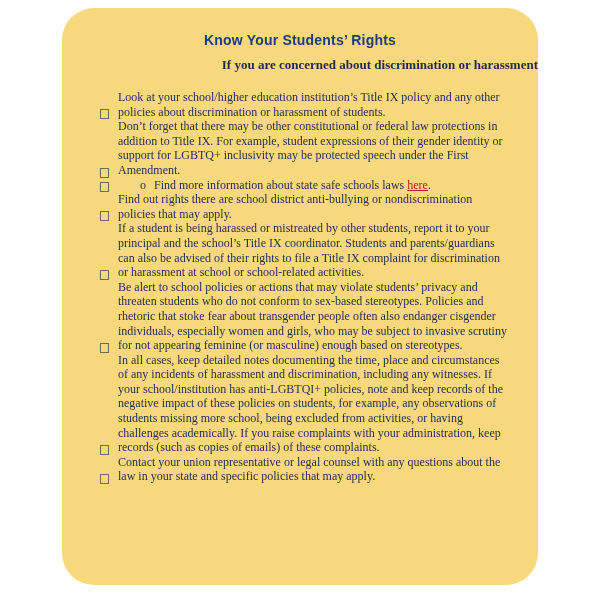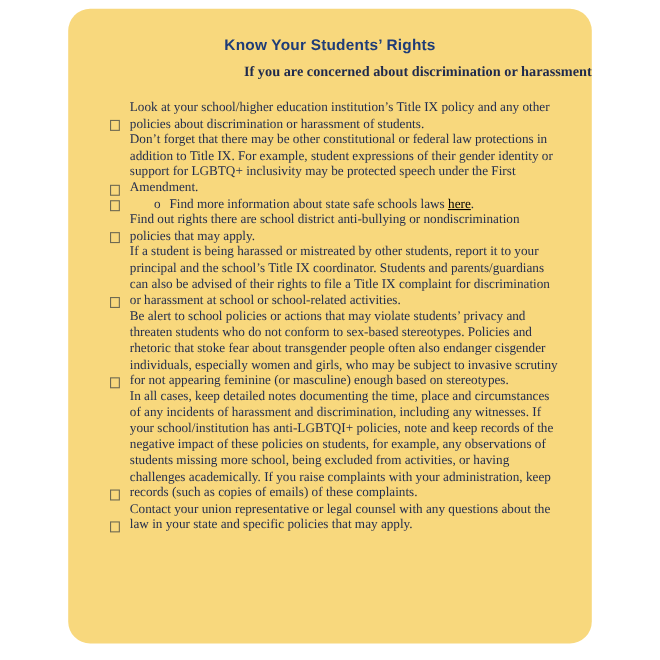--- a/index.html
+++ b/index.html
@@ -16,21 +16,21 @@
     height: 600px;
     background: #ffffff;
   }
   .card {
     position: absolute;
     left: 62px;
     top: 8px;
     width: 476px;
     height: 577px;
     background: #f8d87d;
-    border-radius: 20px;
+    border-radius: 32px;
     box-sizing: border-box;
   }
   .title {
     margin-top: 24px;
     text-align: center;
     font-family: "Liberation Sans", sans-serif;
     font-weight: 700;
     font-size: 14px;
     letter-spacing: 0.2px;
     color: #1e3c78;
@@ -68,21 +68,21 @@
   .li-text { flex: 1 1 auto; }
   .subrow {
     display: flex;
     margin-left: 22px;
   }
   .sub-marker {
     flex: 0 0 auto;
     margin-right: 8px;
   }
   .link {
-    color: #000000;
+    color: #b91c1c;
     text-decoration: underline;
     cursor: pointer;
   }
 </style>
 </head>
 <body>
 
 <div class="stage">
   <div class="card">
 

